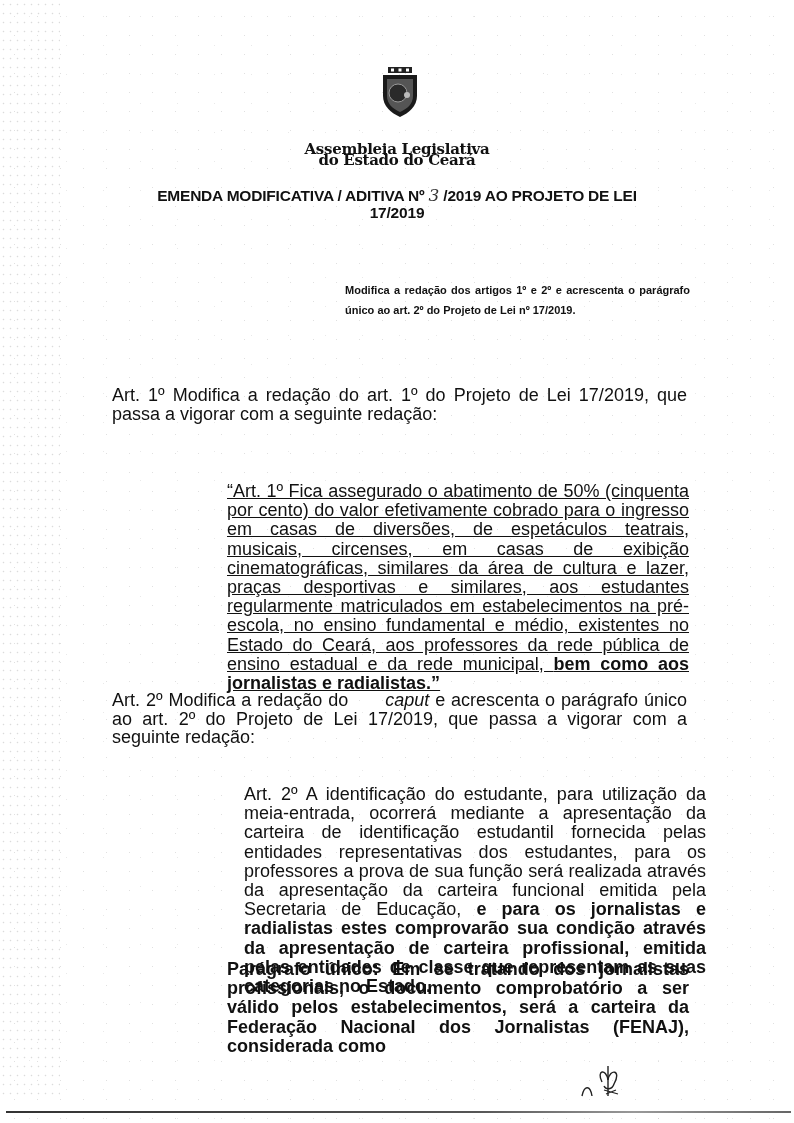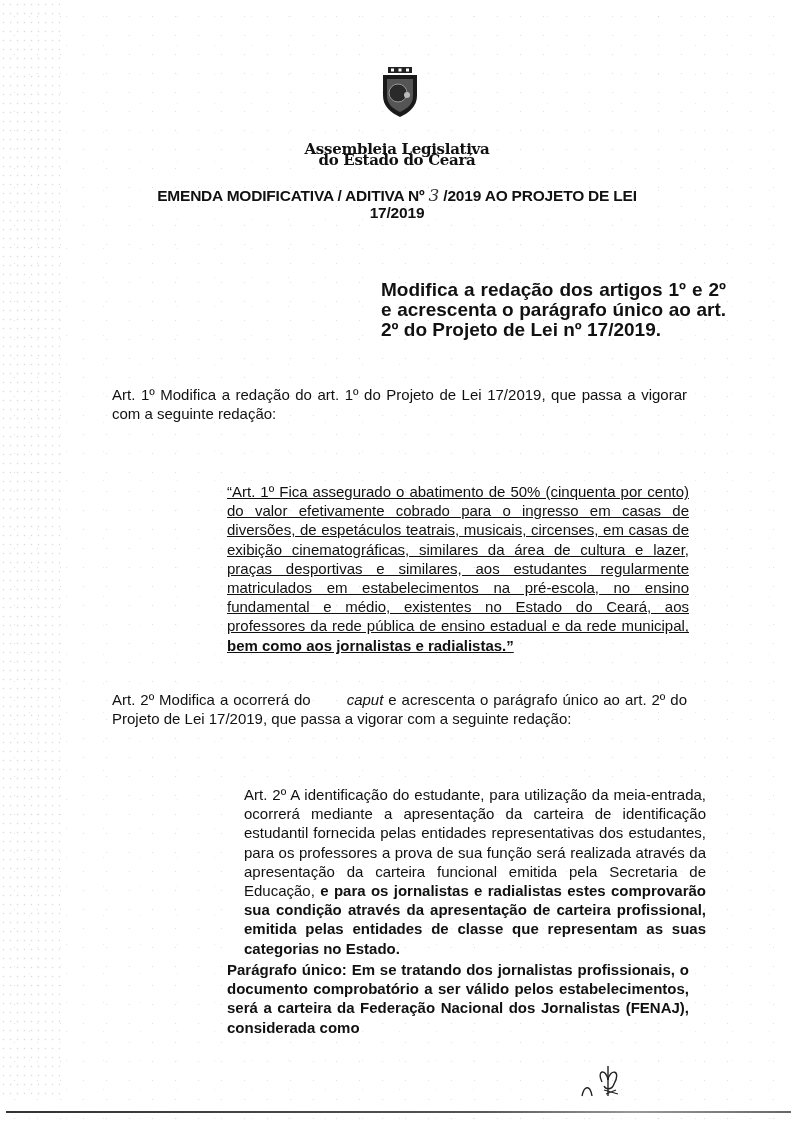--- a/index.html
+++ b/index.html
@@ -36,24 +36,24 @@
       font-weight: bold; font-size: 15.5px; line-height: 18px; letter-spacing: -0.2px;
     }
     .title.l1 { top: 186px; }
     .title.l2 { top: 204px; }
     .title .num {
       font-family: "DejaVu Serif", serif; font-weight: normal; font-style: italic;
       font-size: 17px; color: #333;
     }
     .ementa {
       position: absolute; left: 345px; top: 280px; width: 345px;
-      font-weight: bold; font-size: 19px; line-height: 20px; text-align: justify; margin-left: 36px;
+      font-weight: bold; font-size: 11px; line-height: 20px; text-align: justify;
     }
     .para {
-      position: absolute; font-size: 15px; line-height: 18.5px; text-align: justify;
+      position: absolute; font-size: 18px; line-height: 18.5px; text-align: justify;
     }
     .art1 { left: 112px; top: 386px; width: 575px; }
     .quote1 { left: 227px; top: 482px; width: 462px; line-height: 19.2px; text-decoration: underline; }
     .art2 { left: 112px; top: 691px; width: 575px; }
     .quote2 { left: 244px; top: 785px; width: 462px; line-height: 19.2px; }
     .unico { left: 227px; top: 960px; width: 462px; line-height: 19.2px; font-weight: bold; }
     b { font-weight: bold; }
     i { font-style: italic; margin-left: 31px; }
     .signature { position: absolute; left: 578px; top: 1060px; width: 80px; height: 40px; }
     .rule {
@@ -90,21 +90,21 @@
 
 <div class="ementa">Modifica a redação dos artigos 1º e 2º e acrescenta o parágrafo único ao art. 2º do Projeto de Lei nº 17/2019.</div>
 
 <div class="para art1">Art. 1º Modifica a redação do art. 1º do Projeto de Lei 17/2019, que passa a vigorar com a seguinte redação:</div>
 
 <div class="para quote1">
   <span>“Art. 1º Fica assegurado o abatimento de 50% (cinquenta por cento) do valor efetivamente cobrado para o ingresso em casas de diversões, de espetáculos teatrais, musicais, circenses, em casas de exibição cinematográficas, similares da área de cultura e lazer, praças desportivas e similares, aos estudantes regularmente matriculados em estabelecimentos na pré-escola, no ensino fundamental e médio, existentes no Estado do Ceará, aos professores da rede pública de ensino estadual e da rede municipal, </span><b>bem como aos jornalistas e radialistas.”</b>
 </div>
 
 <div class="para art2">
-  <span>Art. 2º Modifica a ocorrerá do </span><i>caput</i><span> e acrescenta o parágrafo único ao art. 2º do Projeto de Lei 17/2019, que passa a vigorar com a seguinte redação:</span>
+  <span>Art. 2º Modifica a redação do </span><i>caput</i><span> e acrescenta o parágrafo único ao art. 2º do Projeto de Lei 17/2019, que passa a vigorar com a seguinte redação:</span>
 </div>
 
 <div class="para quote2">
   <span>Art. 2º A identificação do estudante, para utilização da meia-entrada, ocorrerá mediante a apresentação da carteira de identificação estudantil fornecida pelas entidades representativas dos estudantes, para os professores a prova de sua função será realizada através da apresentação da carteira funcional emitida pela Secretaria de Educação, </span><b>e para os jornalistas e radialistas estes comprovarão sua condição através da apresentação de carteira profissional, emitida pelas entidades de classe que representam as suas categorias no Estado.</b>
 </div>
 
 <div class="para unico">Parágrafo único: Em se tratando dos jornalistas profissionais, o documento comprobatório a ser válido pelos estabelecimentos, será a carteira da Federação Nacional dos Jornalistas (FENAJ), considerada como</div>
 
 <svg class="signature" viewBox="0 0 80 40">
   <path d="M4 36 C6 26 12 24 14 36" fill="none" stroke="#222" stroke-width="1.4"></path>

